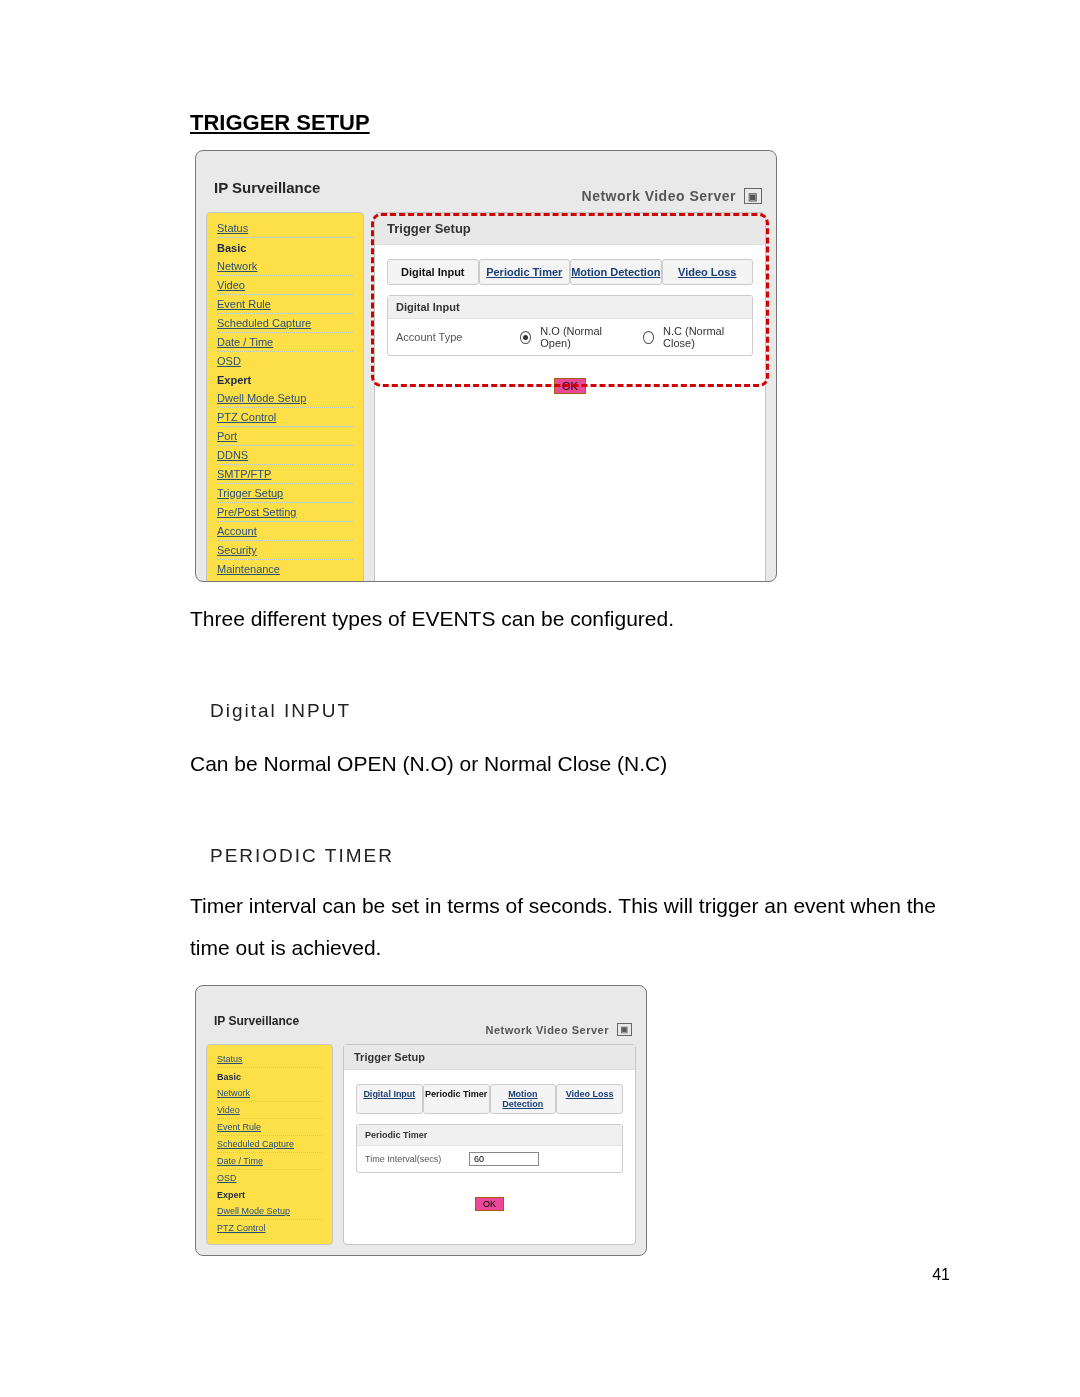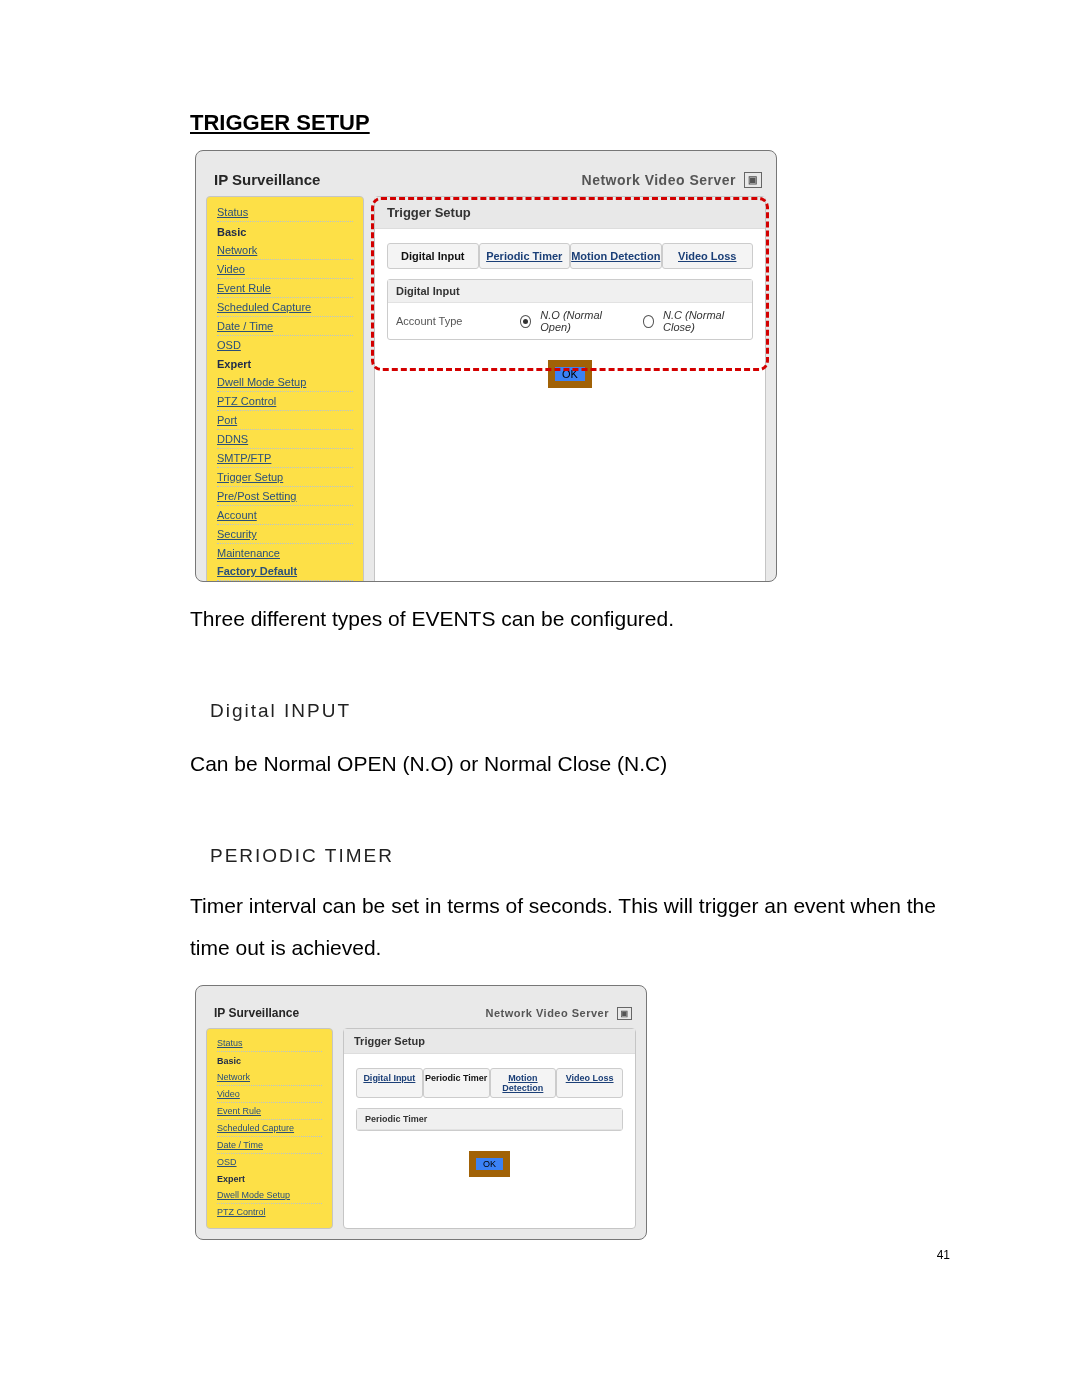--- a/index.html
+++ b/index.html
@@ -26,23 +26,23 @@
     margin: 16px 0;
   }
   .sub-heading {
     font-size: 19px;
     letter-spacing: 2px;
     margin: 60px 0 18px 20px;
     color: #222;
   }
   .page-number {
     position: absolute;
-    bottom: 38px;
+    bottom: 32px;
     right: 130px;
-    font-size: 12px;
+    font-size: 16px;
   }
 
   
   .screenshot {
     background: #e9e9e9;
     border: 1px solid #777;
     border-radius: 8px;
     overflow: hidden;
   }
   .scr-header {
@@ -58,20 +58,21 @@
   }
   .scr-header-right {
     display: flex;
     align-items: center;
     gap: 8px;
     font-weight: bold;
     font-size: 14px;
     color: #555;
     font-family: "Arial Narrow", Arial, sans-serif;
     letter-spacing: 0.5px;
+    margin-top: 17px;
   }
   .scr-header-icon {
     width: 16px; height: 14px;
     border: 1px solid #666;
     display: flex; align-items: center; justify-content: center;
     font-size: 10px;
   }
   .scr-body {
     display: flex;
     align-items: stretch;
@@ -152,33 +153,33 @@
   .panel-row {
     display: flex;
     align-items: center;
     padding: 6px 8px;
     font-size: 11px;
     color: #333;
     gap: 14px;
   }
   .panel-row .lbl { width: 110px; color: #555; }
   .radio-group { display: flex; gap: 22px; align-items: center; flex:1; justify-content:center;}
-  .radio-item { display: flex; align-items: center; gap: 9px; font-style: italic; }
+  .radio-item { display: flex; align-items: center; gap: 9px; }
   .radio-dot {
     width: 11px; height: 11px; border: 1px solid #555; border-radius: 50%;
     display: inline-flex; align-items: center; justify-content: center;
   }
   .radio-dot.checked::after {
     content: ""; width: 5px; height: 5px; background: #333; border-radius: 50%;
   }
   .ok-row { text-align: center; padding: 8px 0 14px 0; }
   .ok-btn {
     display: inline-block;
-    border: 7px solid #a16207;
-    background: #3b82f6;
+    border: 1px solid #a16207;
+    background: #ec4899;
     padding: 1px 7px;
     font-size: 11px;
   }
   .text-input {
     border: 1px solid #888;
     background: #fff;
     padding: 1px 4px;
     font-size: 11px;
     width: 70px;
   }
@@ -317,20 +318,24 @@
       <div class="content">
         <div class="content-title">Trigger Setup</div>
         <div class="tabs">
           <div class="tab">Digital Input</div>
           <div class="tab active">Periodic Timer</div>
           <div class="tab">Motion Detection</div>
           <div class="tab">Video Loss</div>
         </div>
         <div class="panel">
           <div class="panel-title">Periodic Timer</div>
+          <div class="panel-row">
+            <span class="lbl">Time Interval(secs)</span>
+            <input class="text-input" value="60" style="">
+          </div>
         </div>
         <div class="ok-row">
           <span class="ok-btn">OK</span>
         </div>
       </div>
     </div>
   </div>
 
   <div class="page-number">41</div>
 </div>

